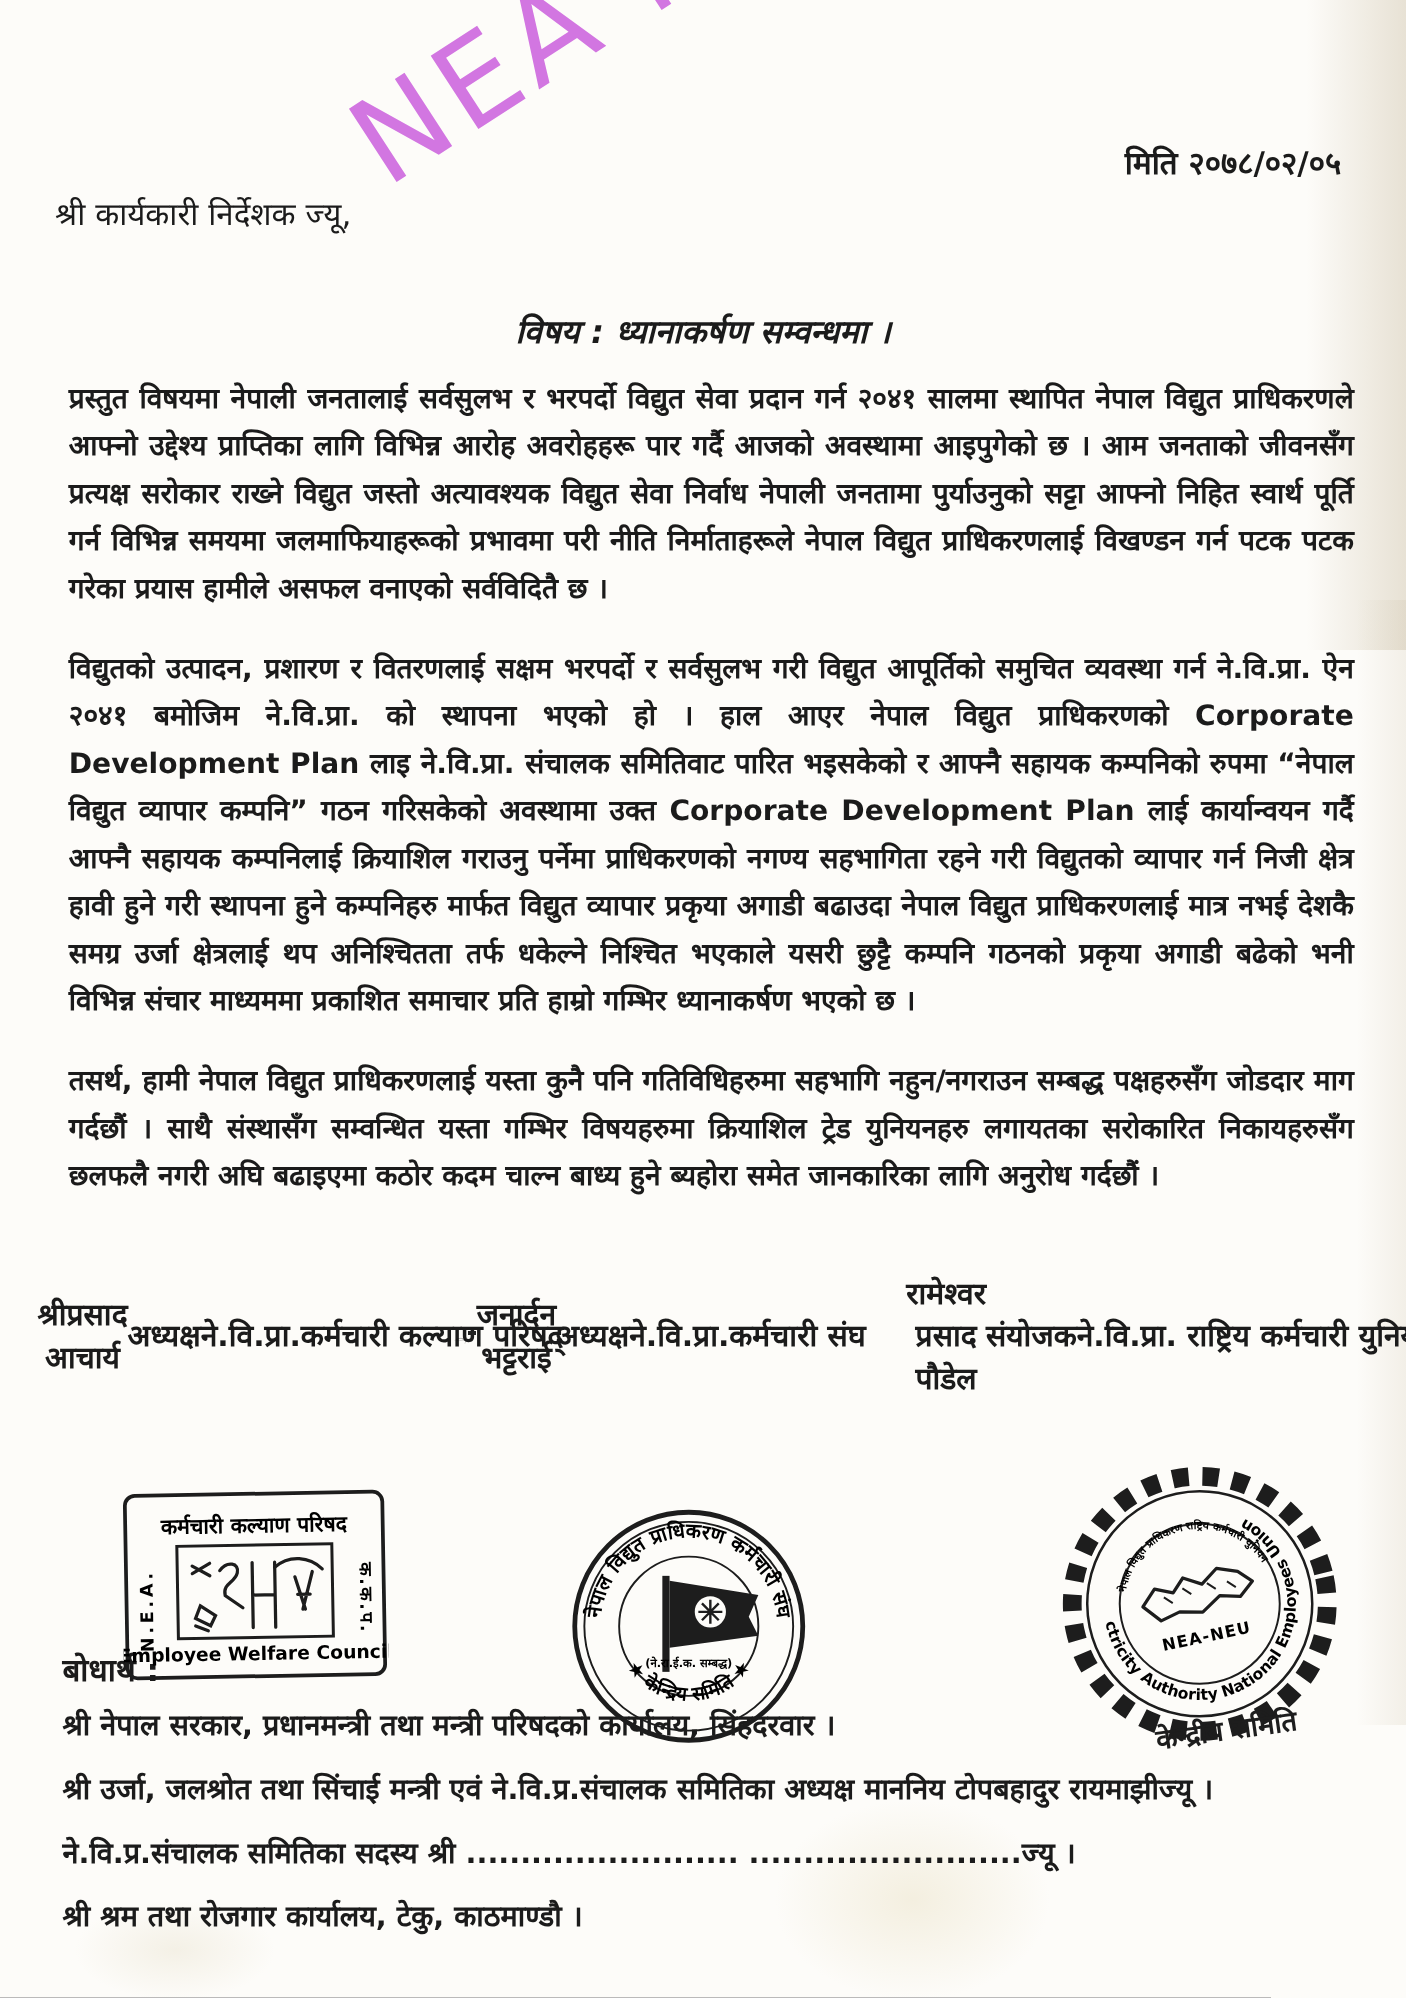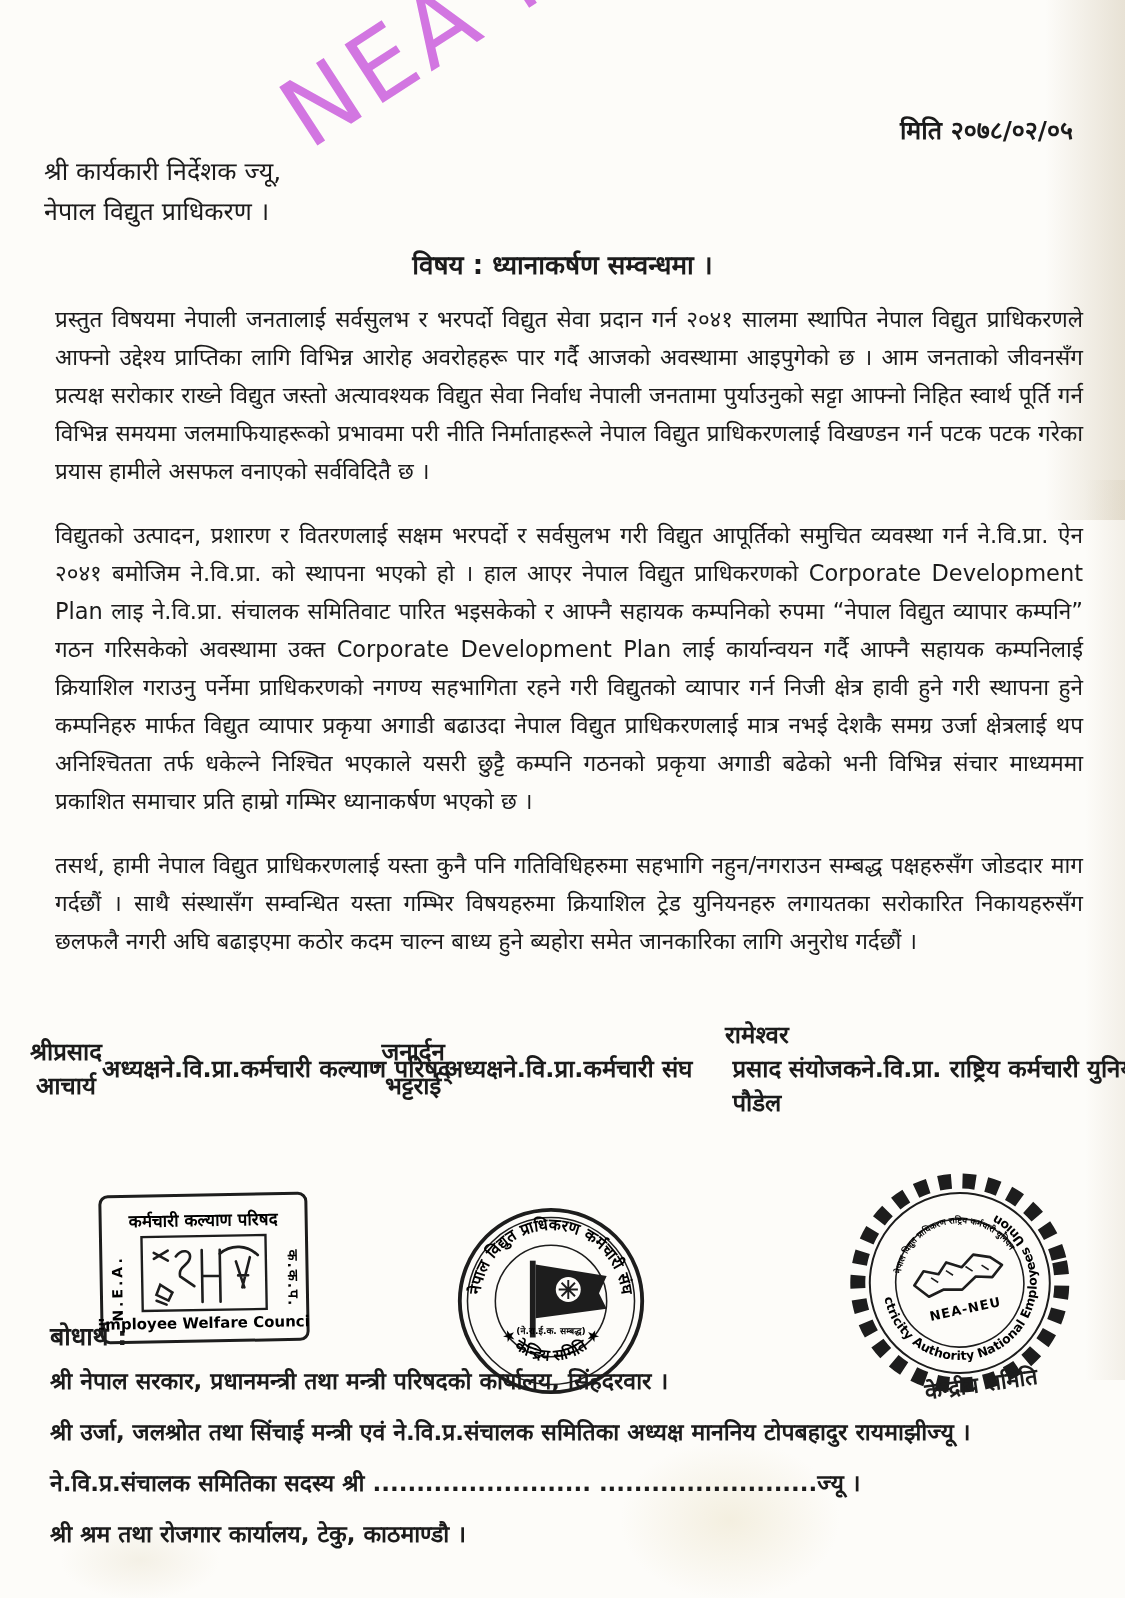--- a/index.html
+++ b/index.html
@@ -23,24 +23,24 @@
     background:radial-gradient(closest-side, rgba(220,210,180,.28), rgba(220,210,180,0));pointer-events:none;}
 
   .watermark{
     position:absolute;left:322px;top:58px;width:420px;
     transform:rotate(-33deg);transform-origin:left bottom;
     font-size:96px;letter-spacing:6px;font-weight:400;
     opacity:.85;white-space:nowrap;pointer-events:none;
   }
   .date{position:absolute;top:112px;right:52px;font-size:25px;font-weight:600;margin-left:24px;}
   .addressee{position:absolute;left:44px;top:152px;font-size:25px;line-height:40px;font-weight:400;}
-  .subject{position:absolute;left:0;top:246px;width:100%;text-align:center;font-size:26px;font-weight:700;}
+  .subject{position:absolute;left:0;top:246px;width:100%;text-align:center;font-size:26px;font-weight:700;font-style:italic;}
 
   .content{position:absolute;left:55px;top:300px;width:1028px;font-size:22.5px;line-height:38px;
-    text-align:justify;font-weight:400;}
+    text-align:justify;font-weight:700;}
   .content p{margin:0 0 26px 0;}
 
   .signatures{position:absolute;left:30px;top:1018px;width:1065px;display:flex;justify-content:space-between;}
   .sig-col{display:flex;flex-direction:row;align-items:center;text-align:center;}
   .sig-col.c1{width:300px;}
   .sig-col.c2{width:330px;}
   .sig-col.c3{width:370px;}
   .sig-img{height:92px;margin-bottom:-6px;}
   .sig-dots{border-bottom:3px dotted #222;margin-bottom:6px;}
   .c1 .sig-dots{width:190px;}
@@ -70,21 +70,20 @@
   <div class="shade-right2"></div>
   <div class="smudge1"></div>
   <div class="smudge2"></div>
 
   <div class="watermark" id="wm" style="color: rgb(203, 95, 221);">NEA NEU</div>
 
   <div class="date">मिति २०७८/०२/०५</div>
 
   <div class="addressee">
     <div>श्री कार्यकारी निर्देशक ज्यू,</div>
-    <div>नेपाल विद्युत प्राधिकरण ।</div>
   </div>
 
   <div class="subject">विषय : ध्यानाकर्षण सम्वन्धमा ।</div>
 
   <div class="content">
     <p>प्रस्तुत विषयमा नेपाली जनतालाई सर्वसुलभ र भरपर्दो विद्युत सेवा प्रदान गर्न २०४१ सालमा स्थापित नेपाल विद्युत प्राधिकरणले आफ्नो उद्देश्य प्राप्तिका लागि विभिन्न आरोह अवरोहहरू पार गर्दै आजको अवस्थामा आइपुगेको छ । आम जनताको जीवनसँग प्रत्यक्ष सरोकार राख्ने विद्युत जस्तो अत्यावश्यक विद्युत सेवा निर्वाध नेपाली जनतामा पुर्याउनुको सट्टा आफ्नो निहित स्वार्थ पूर्ति गर्न विभिन्न समयमा जलमाफियाहरूको प्रभावमा परी नीति निर्माताहरूले नेपाल विद्युत प्राधिकरणलाई विखण्डन गर्न पटक पटक गरेका प्रयास हामीले असफल वनाएको सर्वविदितै छ ।</p>
     <p>विद्युतको उत्पादन, प्रशारण र वितरणलाई सक्षम भरपर्दो र सर्वसुलभ गरी विद्युत आपूर्तिको समुचित व्यवस्था गर्न ने.वि.प्रा. ऐन २०४१ बमोजिम ने.वि.प्रा. को स्थापना भएको हो । हाल आएर नेपाल विद्युत प्राधिकरणको Corporate Development Plan लाइ ने.वि.प्रा. संचालक समितिवाट पारित भइसकेको र आफ्नै सहायक कम्पनिको रुपमा “नेपाल विद्युत व्यापार कम्पनि” गठन गरिसकेको अवस्थामा उक्त Corporate Development Plan लाई कार्यान्वयन गर्दै आफ्नै सहायक कम्पनिलाई क्रियाशिल गराउनु पर्नेमा प्राधिकरणको नगण्य सहभागिता रहने गरी विद्युतको व्यापार गर्न निजी क्षेत्र हावी हुने गरी स्थापना हुने कम्पनिहरु मार्फत विद्युत व्यापार प्रकृया अगाडी बढाउदा नेपाल विद्युत प्राधिकरणलाई मात्र नभई देशकै समग्र उर्जा क्षेत्रलाई थप अनिश्चितता तर्फ धकेल्ने निश्चित भएकाले यसरी छुट्टै कम्पनि गठनको प्रकृया अगाडी बढेको भनी विभिन्न संचार माध्यममा प्रकाशित समाचार प्रति हाम्रो गम्भिर ध्यानाकर्षण भएको छ ।</p>
     <p>तसर्थ, हामी नेपाल विद्युत प्राधिकरणलाई यस्ता कुनै पनि गतिविधिहरुमा सहभागि नहुन/नगराउन सम्बद्ध पक्षहरुसँग जोडदार माग गर्दछौं । साथै संस्थासँग सम्वन्धित यस्ता गम्भिर विषयहरुमा क्रियाशिल ट्रेड युनियनहरु लगायतका सरोकारित निकायहरुसँग छलफलै नगरी अघि बढाइएमा कठोर कदम चाल्न बाध्य हुने ब्यहोरा समेत जानकारिका लागि अनुरोध गर्दछौं ।</p>
   </div>
 

